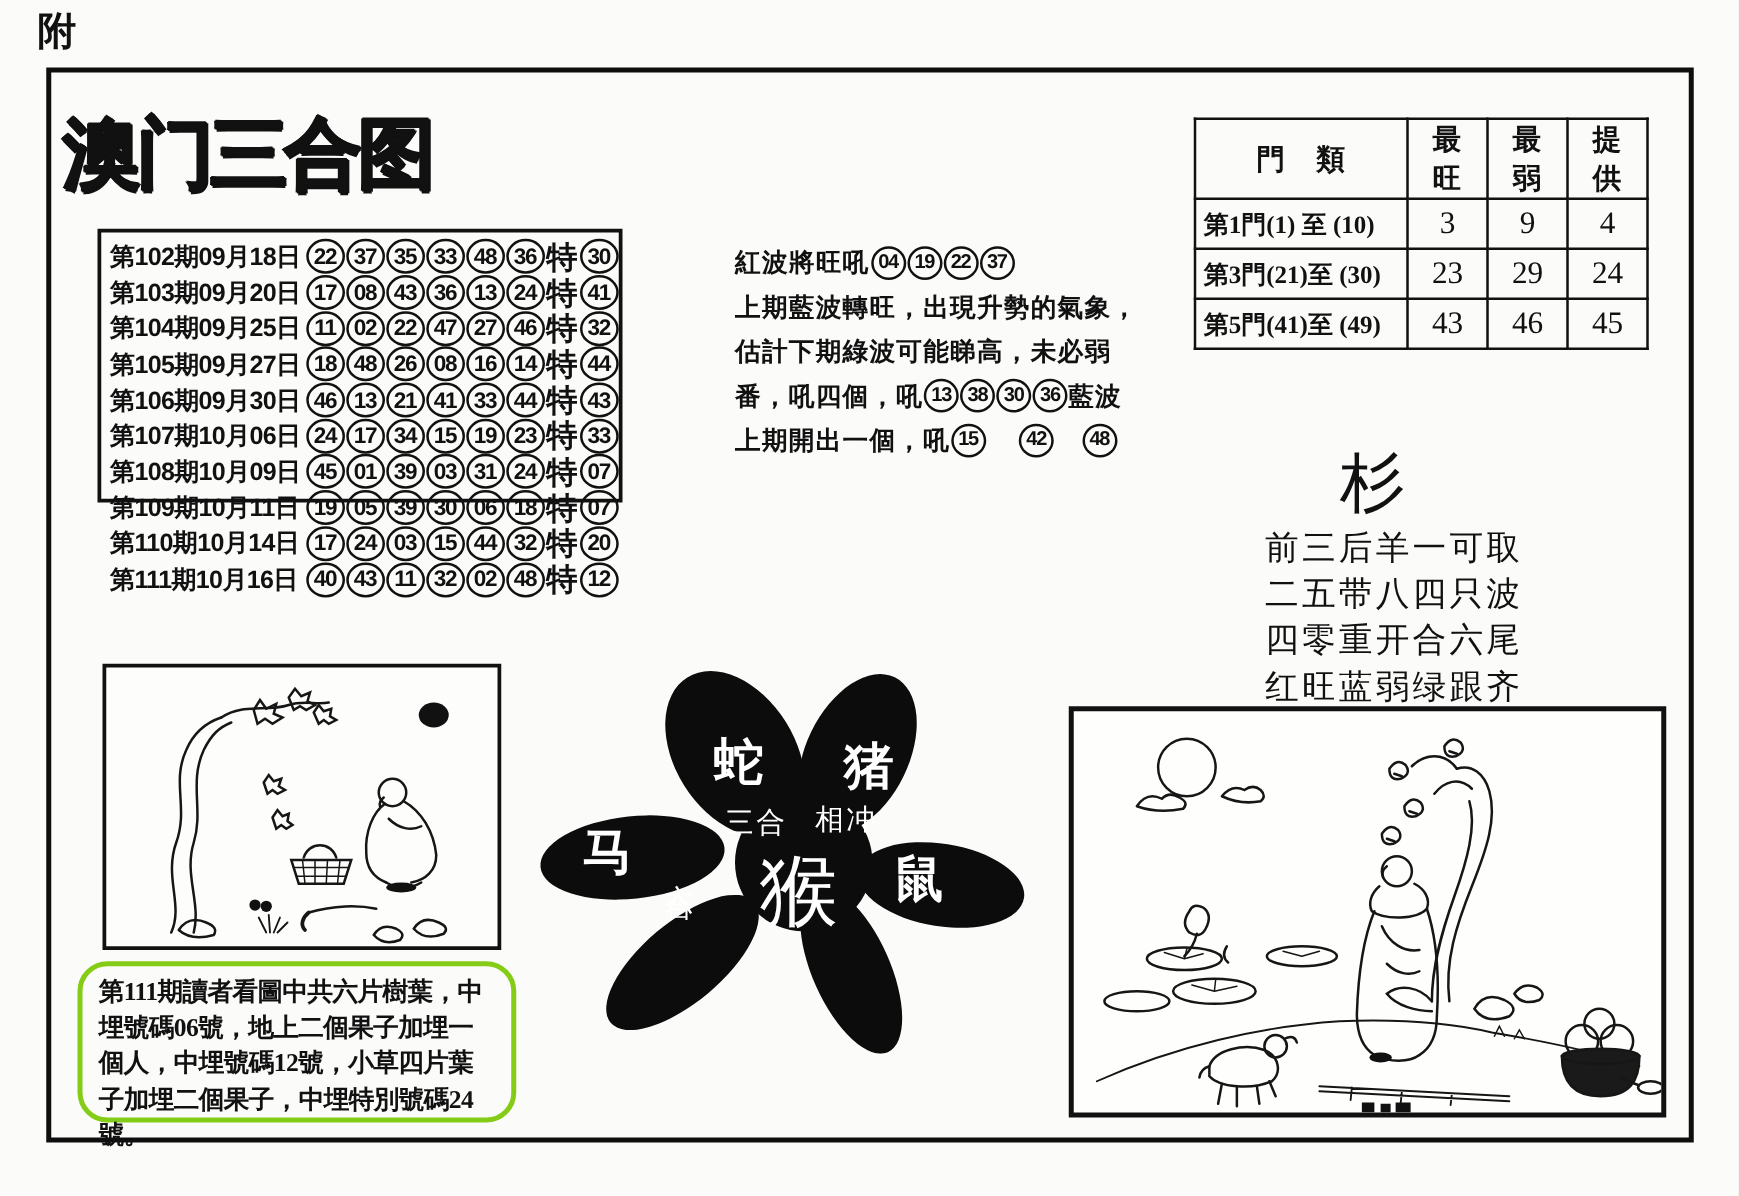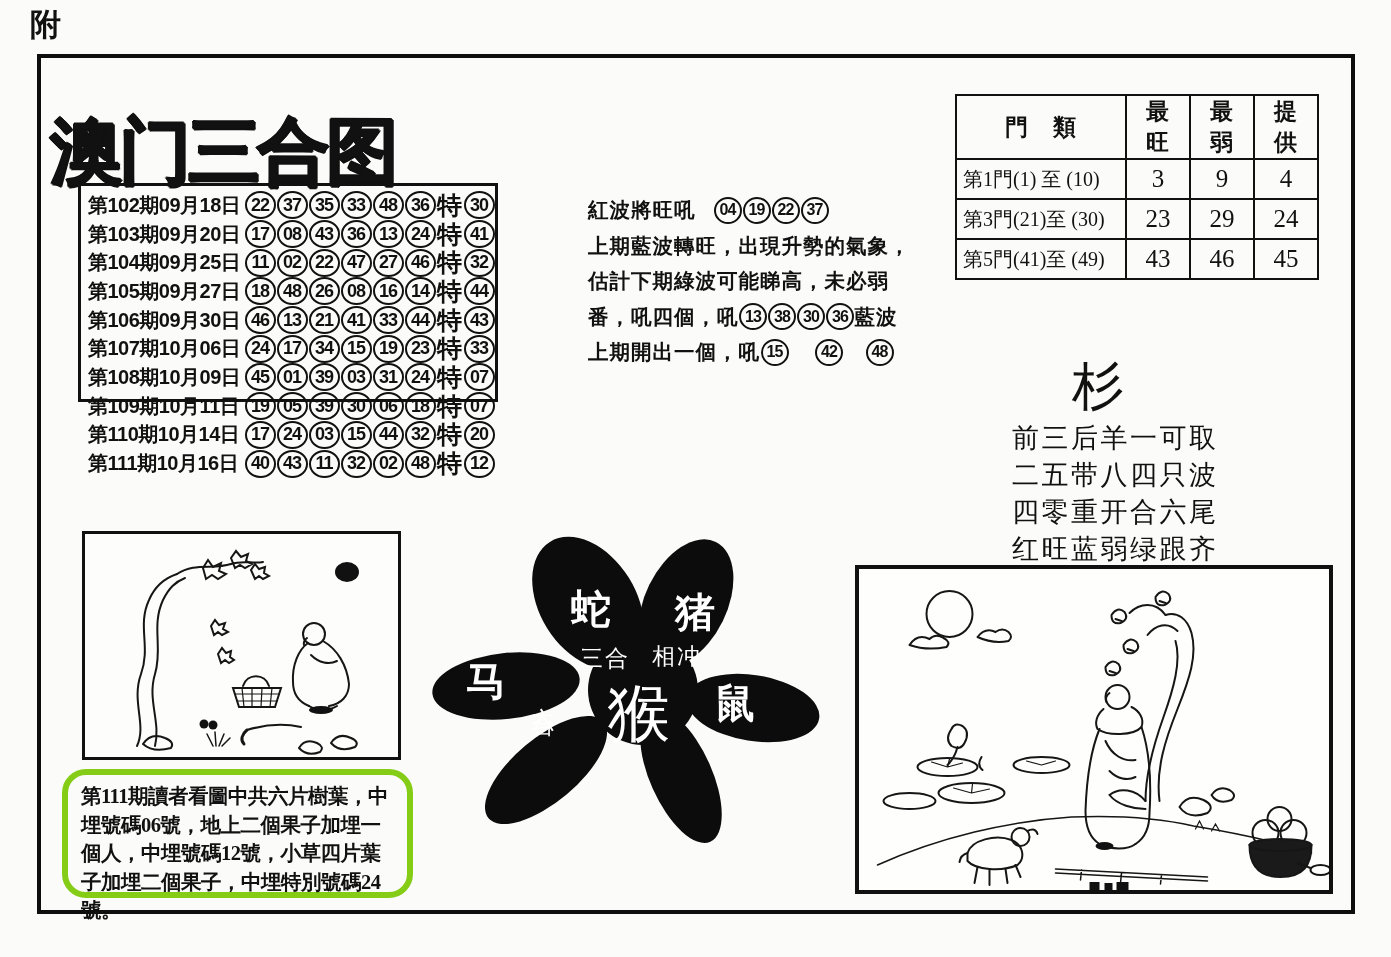--- a/index.html
+++ b/index.html
@@ -11,24 +11,23 @@
   }
   .abs { position:absolute; }
   
   .fu { left:30px; top:4px; font-size:31px; font-weight:600; }
   
   .main-frame { left:37px; top:54px; width:1318px; height:860px; border:4px solid #0e0e0e; }
   
   .title {
     left:50px; top:70px; width:445px; height:112px;
     font-family:"Liberation Sans","DejaVu Sans",sans-serif;
-    font-size:72px; font-weight:900; letter-spacing:-3px; line-height:108px;
+    font-size:62px; font-weight:900; letter-spacing:-3px; line-height:108px;
     white-space:nowrap;
     text-shadow:1px 0 #111,-1px 0 #111,0 1px #111,0 -1px #111,2px 1px #111,1px 2px #111;
-    margin-top:27px;
   }
   
   .results-box { left:78px; top:183px; width:420px; height:219px; border:3px solid #111; padding:5px 0 0 7px; }
   .result-row { display:flex; align-items:center; height:28.7px; }
   .row-label {
     width:159px; font-family:"Liberation Sans","DejaVu Sans",sans-serif;
     font-size:20px; font-weight:700; white-space:nowrap; letter-spacing:-0.5px;
   }
   .ball {
     display:inline-flex; align-items:center; justify-content:center;
@@ -42,32 +41,32 @@
   .c-line { display:flex; align-items:center; min-height:25px; margin-bottom:7.5px; }
   .c-text { font-size:20.5px; font-weight:700; letter-spacing:1px; white-space:nowrap; }
   .c-ball { width:28px; height:27px; font-size:16px; border-width:2px; }
   
   .gate-table { left:955px; top:94px; border-collapse:collapse; background:transparent; }
   .gate-table th, .gate-table td { border:2.5px solid #111; }
   .gate-table th {
     height:47px; font-size:23px; font-weight:900; letter-spacing:1px; padding:0 8px;
   }
   .gate-table td { height:40px; }
-  .gate-table td.cat { width:170px; font-size:20px; font-weight:400; padding-left:6px; white-space:nowrap; }
+  .gate-table td.cat { width:170px; font-size:20px; font-weight:700; padding-left:6px; white-space:nowrap; }
   .gate-table td.num { width:64px; text-align:center; font-size:25px; }
   
   .shan { left:1028px; top:352px; width:140px; text-align:center; font-size:52px; }
   .verse { left:1012px; top:420px; }
   .verse-line { font-size:27px; letter-spacing:2.5px; line-height:37px; white-space:nowrap; }
   
   .left-illus { left:82px; top:531px; width:319px; height:229px; border:3px solid #111; background:#fdfdfc; }
   
   .note-box {
     left:62px; top:769px; width:351px; height:129px;
-    border:6px solid #84cc16; border-radius:24px; padding:7px 12px 0 13px;
+    border:4px solid #84cc16; border-radius:24px; padding:7px 12px 0 13px;
     font-size:20.5px; font-weight:600; line-height:28.5px; letter-spacing:-0.5px;
   }
   
   .flower { left:428px; top:528px; width:400px; height:315px; }
   .fl-label {
     position:absolute; color:#fff; white-space:nowrap;
     transform:translate(-50%,-50%); line-height:1;
   }
   .fl-zodiac { font-size:40px; font-weight:700; }
   .fl-center { font-size:63px; font-weight:400; }
@@ -199,21 +198,21 @@
           <span class="ball">48</span>
           <span class="special-label">特</span>
           <span class="ball">12</span>
         </div>
       </div>
   </div>
 
   <div class="abs commentary">
       <div class="c-line">
         <span class="c-text">紅波將旺吼</span>
-        <span class="ball c-ball" style="margin-left: 18px;">04</span>
+        <span class="ball c-ball" style="margin-left: 1px;">04</span>
         <span class="ball c-ball">19</span>
         <span class="ball c-ball">22</span>
         <span class="ball c-ball">37</span>
       </div>
       <div class="c-line">
         <span class="c-text">上期藍波轉旺，出現升勢的氣象，</span>
       </div>
       <div class="c-line">
         <span class="c-text">估計下期綠波可能睇高，未必弱</span>
       </div>

